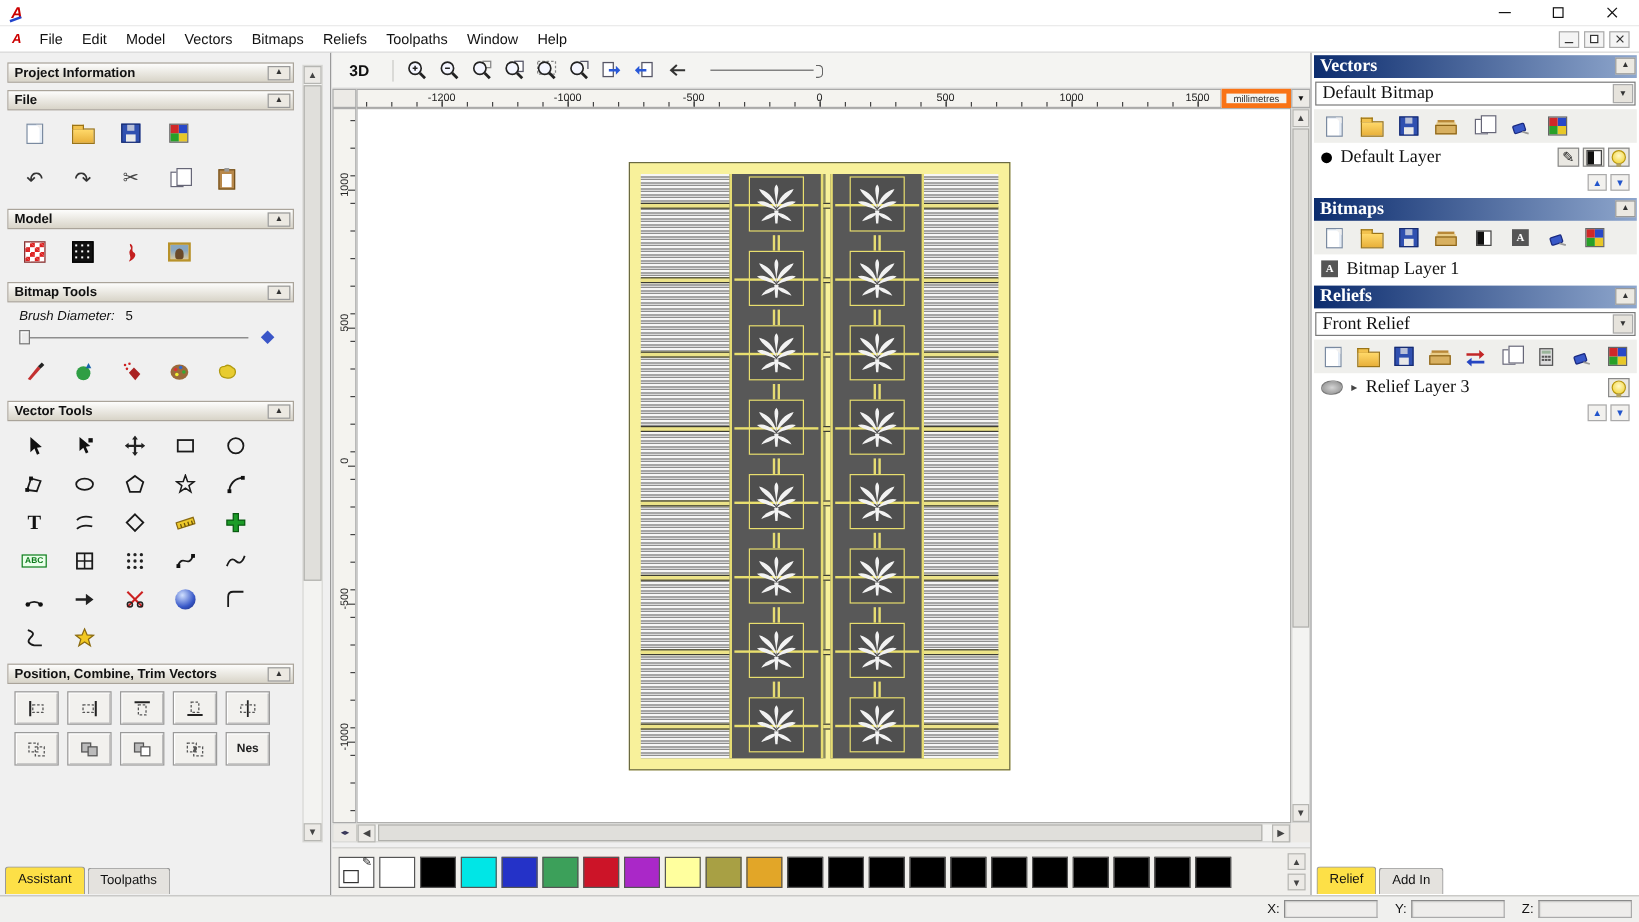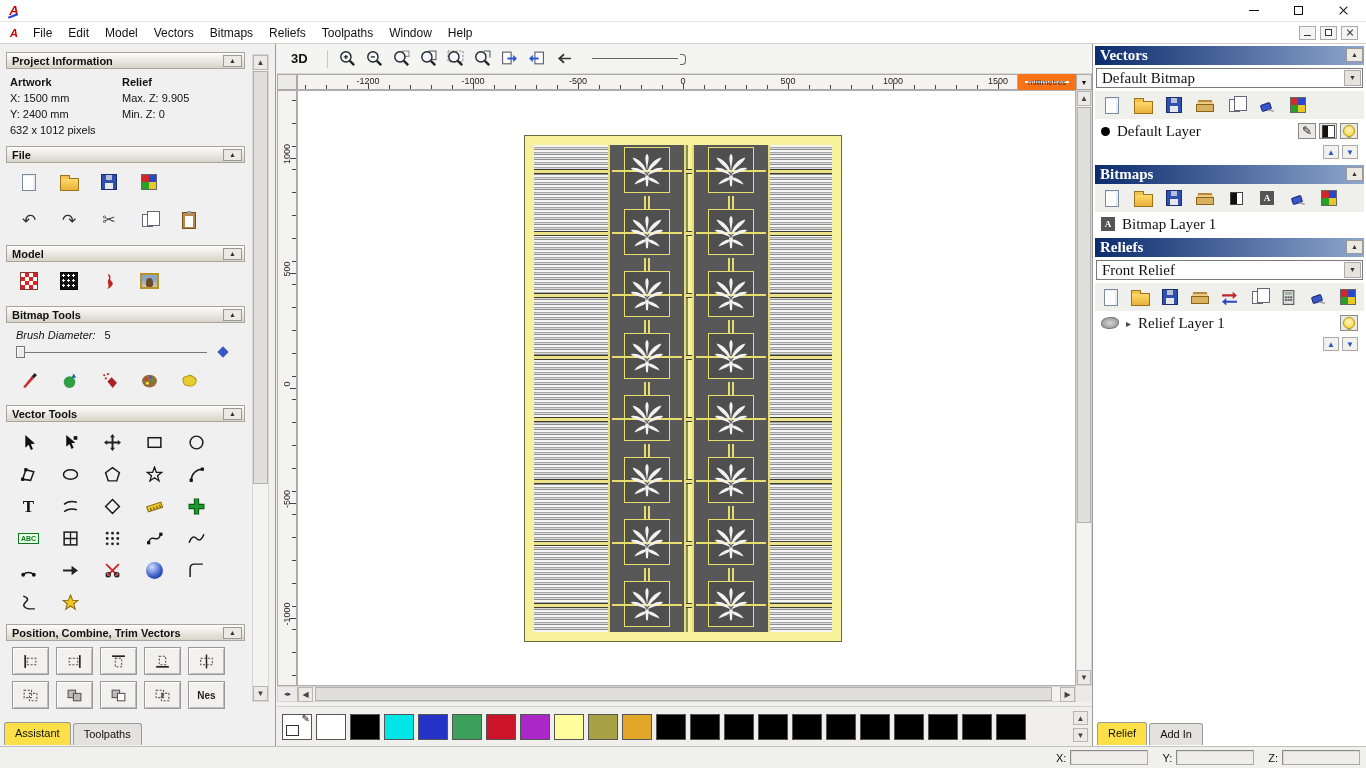--- a/index.html
+++ b/index.html
@@ -67,21 +67,21 @@
 .btn-3d{font-weight:bold;font-size:13px;padding:2px 6px;margin-right:6px}
 .tb-btn{width:25px;height:23px;display:inline-flex;align-items:center;justify-content:center}
 .tb-sep{width:1px;height:18px;background:#c8c8c6;margin:0 5px}
 .tb-slider{width:86px;height:1px;background:#666;position:relative;margin:0 14px}
 .tb-slider::after{content:"";position:absolute;right:-8px;top:-4px;width:5px;height:9px;border:1px solid #666;border-left:none;border-radius:0 4px 4px 0}
 .ruler-corner{position:absolute;left:0;top:30px;width:20px;height:16px;background:#eceae6;border:1px solid #aaa}
 .h-ruler{position:absolute;left:20px;top:30px;right:74px;height:16px;background:#f4f3ef;border:1px solid #aaa;overflow:hidden}
 .hr-label{position:absolute;top:1px;font-size:9px;transform:translateX(-50%);color:#222}
 .hr-tick{position:absolute;bottom:0;width:1px;height:4px;background:#444}
 .hr-tick.major{height:6px}
-.ruler-units{position:absolute;right:16px;top:30px;width:58px;height:16px;border:7px solid #f97316;background:#f4f3ef;font-size:8px;display:flex;align-items:center;justify-content:center;color:#333}
+.ruler-units{position:absolute;right:16px;top:30px;width:58px;height:16px;border:4px solid #f97316;background:#f4f3ef;font-size:8px;display:flex;align-items:center;justify-content:center;color:#333}
 .units-drop{position:absolute;right:0;top:30px;width:16px;height:16px;background:#eceae6;border:1px solid #aaa;font-size:7px;display:flex;align-items:center;justify-content:center}
 .v-ruler{position:absolute;left:0;top:46px;width:20px;bottom:60px;background:#f4f3ef;border:1px solid #aaa;overflow:hidden}
 .vr-label{position:absolute;left:-6px;width:30px;text-align:center;font-size:9px;transform:rotate(-90deg);color:#222}
 .vr-tick{position:absolute;right:0;height:1px;width:4px;background:#444}
 .vr-tick.major{width:6px}
 .viewport{position:absolute;left:20px;top:46px;right:16px;bottom:60px;background:#fff;border:1px solid #b0b0ae;overflow:hidden}
 
 
 .door{position:absolute;left:226px;top:44px;width:318px;height:507px;background:#f8f19b;border:1px solid #6a6a42}
 .door-inner{position:absolute;left:9px;top:9px;right:9px;bottom:9px}
@@ -217,33 +217,20 @@
       </div>
   </div>
 </div>
 
 <div class="left-panel">
   <div class="lp-content">
 
     <div class="section-header">
       <span>Project Information</span>
       <span class="collapse-btn">▲</span>
-    </div>
-    <div class="pi-grid">
-      <div class="pi-col">
-        <div class="pi-bold">Artwork</div>
-        <div>X: 1500 mm</div>
-        <div>Y: 2400 mm</div>
-        <div>632 x 1012 pixels</div>
-      </div>
-      <div class="pi-col">
-        <div class="pi-bold">Relief</div>
-        <div>Max. Z: 9.905</div>
-        <div>Min. Z: 0</div>
-      </div>
     </div>
 
     <div class="section-header">
       <span>File</span>
       <span class="collapse-btn">▲</span>
     </div>
     <div class="icon-row">
         <span class="ic">
           <span class="i-doc"></span>
         </span>
@@ -1213,21 +1200,21 @@
           <path d="M9 12 L14 13.5" stroke="#999" stroke-width="1.4"></path>
         </svg>
       </span>
       <span class="rp-ic">
         <span class="i-quad"></span>
       </span>
     </div>
   <div class="rp-layer-row">
     <span class="i-relblob"></span>
     <span class="caret">▸</span>
-    <span>Relief Layer 1</span>
+    <span>Relief Layer 3</span>
     <span class="spacer"></span>
     <span style="display:inline-flex;gap:3px">
         <span class="layer-btn">
           <span class="i-bulb"></span>
         </span>
       </span>
   </div>
   <div class="rp-updown">
     <div class="ud-btn">▲</div>
     <div class="ud-btn">▼</div>

